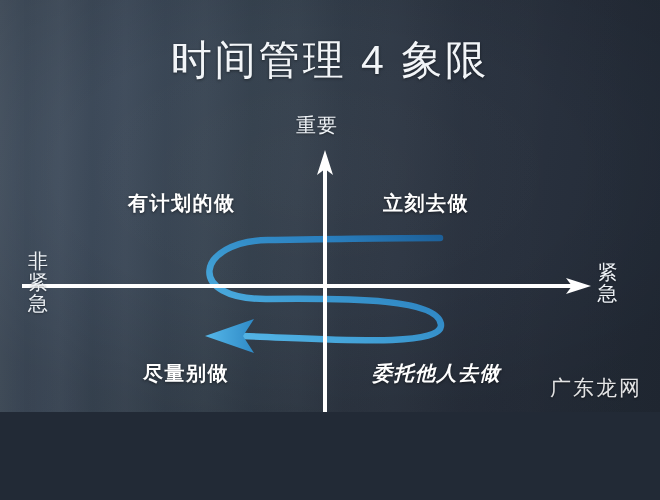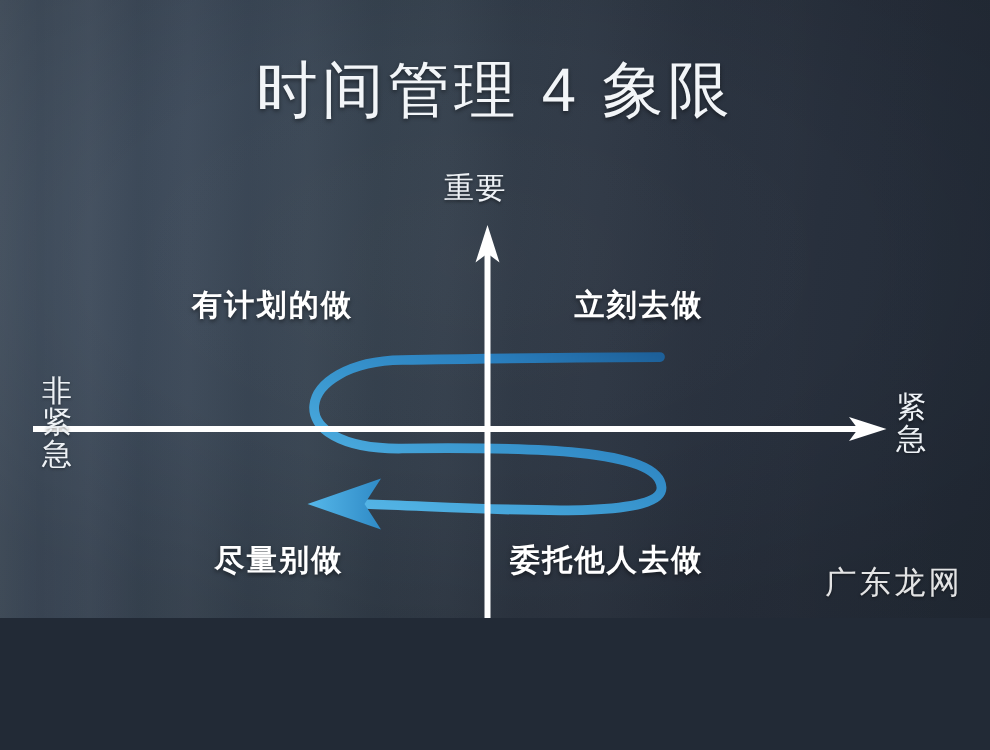--- a/index.html
+++ b/index.html
@@ -90,21 +90,21 @@
     color: #ffffff;
     font-size: 20px;
     font-weight: bold;
     letter-spacing: 1.5px;
     z-index: 5;
     text-shadow: 0 1px 3px rgba(0,0,0,0.5);
   }
   #q-tl { left: 128px; top: 190px; }
   #q-tr { left: 383px; top: 190px; }
   #q-bl { left: 143px; top: 360px; }
-  #q-br { left: 340px; top: 360px; }
+  #q-br { left: 372px; top: 360px; font-style: italic; }
 
   .watermark {
     position: absolute;
     right: 18px;
     bottom: 10px;
     color: rgba(255,255,255,0.88);
     font-size: 21px;
     letter-spacing: 2px;
     font-family: Liberation Mono, monospace;
     z-index: 6;

